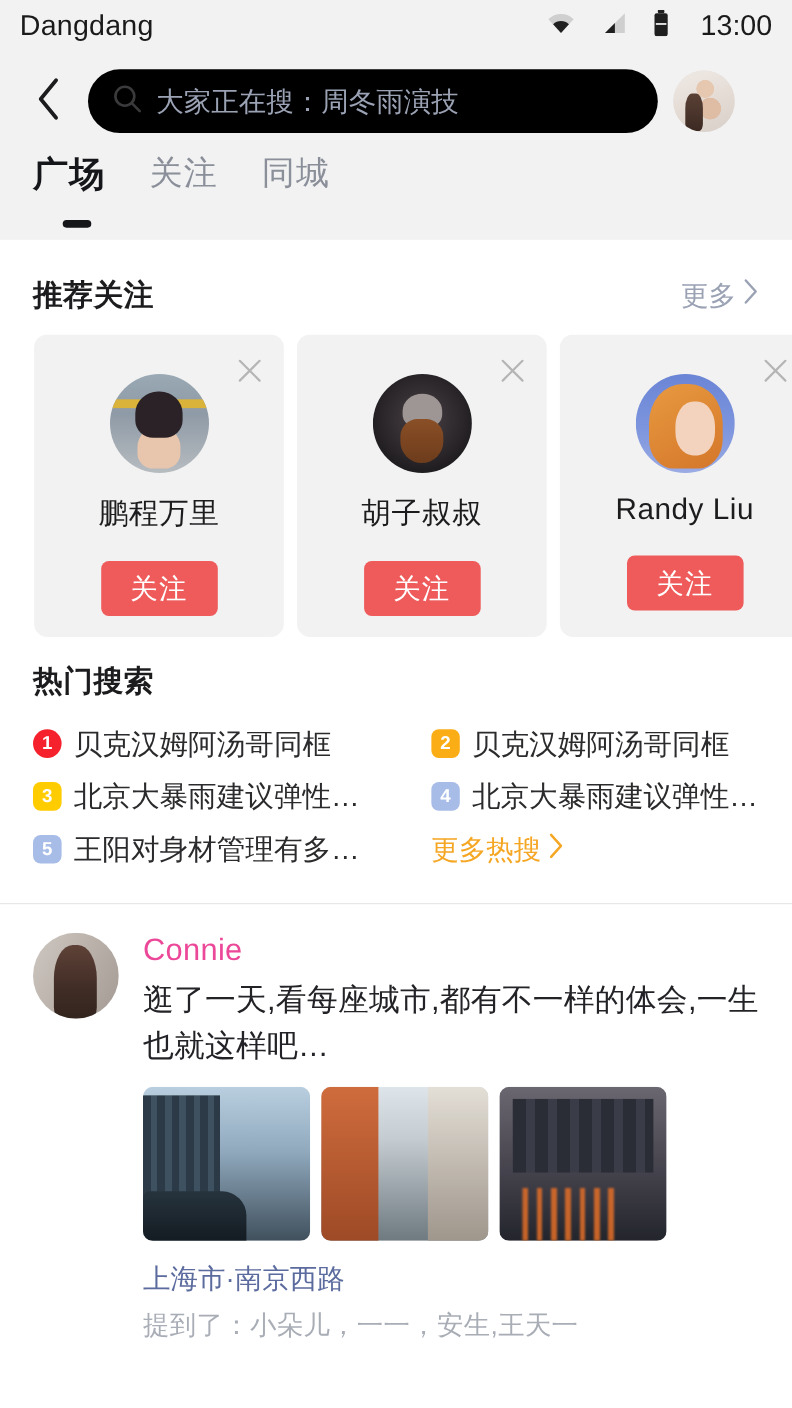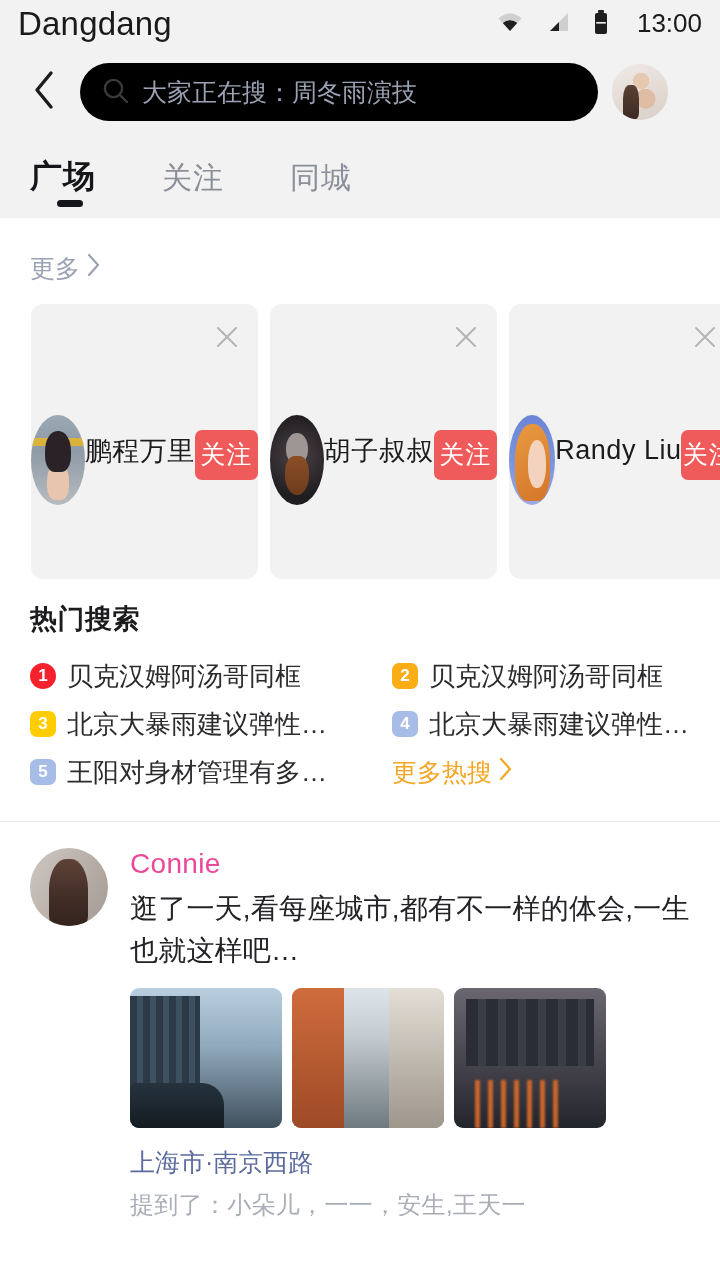--- a/index.html
+++ b/index.html
@@ -22,21 +22,21 @@
 
   
   .statusbar{
     height:47px;
     display:flex;
     align-items:center;
     justify-content:space-between;
     padding:0 18px 0 18px;
   }
   .sb-title{
-    font-size:33px;
+    font-size:26px;
     color:#1a1a1a;
     letter-spacing:.2px;
   }
   .sb-right{
     display:flex;
     align-items:center;
     gap:24px;
   }
   .sb-time{
     font-size:26px;
@@ -85,23 +85,22 @@
     width:56px;height:56px;border-radius:50%;
     flex:0 0 auto;
     overflow:hidden;
     background:#e8e4e2;
     position:relative;
   }
 
   
   .tabs{
     display:flex;
-    align-items:flex-end;
     padding:0 0 0 30px;
-    gap:66px;
+    gap:40px;
     height:78px;
   }
   .tab{
     position:relative;
     padding-bottom:16px;
     cursor:pointer;
   }
   .tab-label{
     font-size:30px;
     color:#8a8f99;
@@ -155,21 +154,21 @@
     width:720px;
   }
   .user-card{
     width:227px;
     flex:0 0 227px;
     height:275px;
     background:#f2f2f2;
     border-radius:12px;
     position:relative;
     display:flex;
-    flex-direction:row;
+    flex-direction:column;
     align-items:center;
   }
   .card-close{
     position:absolute;
     top:18px;right:16px;
     width:30px;height:30px;
     cursor:pointer;
     display:flex;align-items:center;justify-content:center;
   }
   .card-avatar{
@@ -463,20 +462,21 @@
       <span class="tab-label">关注</span>
     </div>
     <div class="tab">
       <span class="tab-label">同城</span>
     </div>
   </div>
 </div>
 
 <div class="section">
   <div class="sec-head">
+    <span class="sec-title">推荐关注</span>
     <span class="sec-more">
       <span>更多</span>
       <span>
         <svg width="15" height="24" viewBox="0 0 15 24">
           <path d="M3 2 L12 12 L3 22" stroke="#9aa2b4" stroke-width="2.2" fill="none" stroke-linecap="round" stroke-linejoin="round"></path>
         </svg>
       </span>
     </span>
   </div>
 </div>

